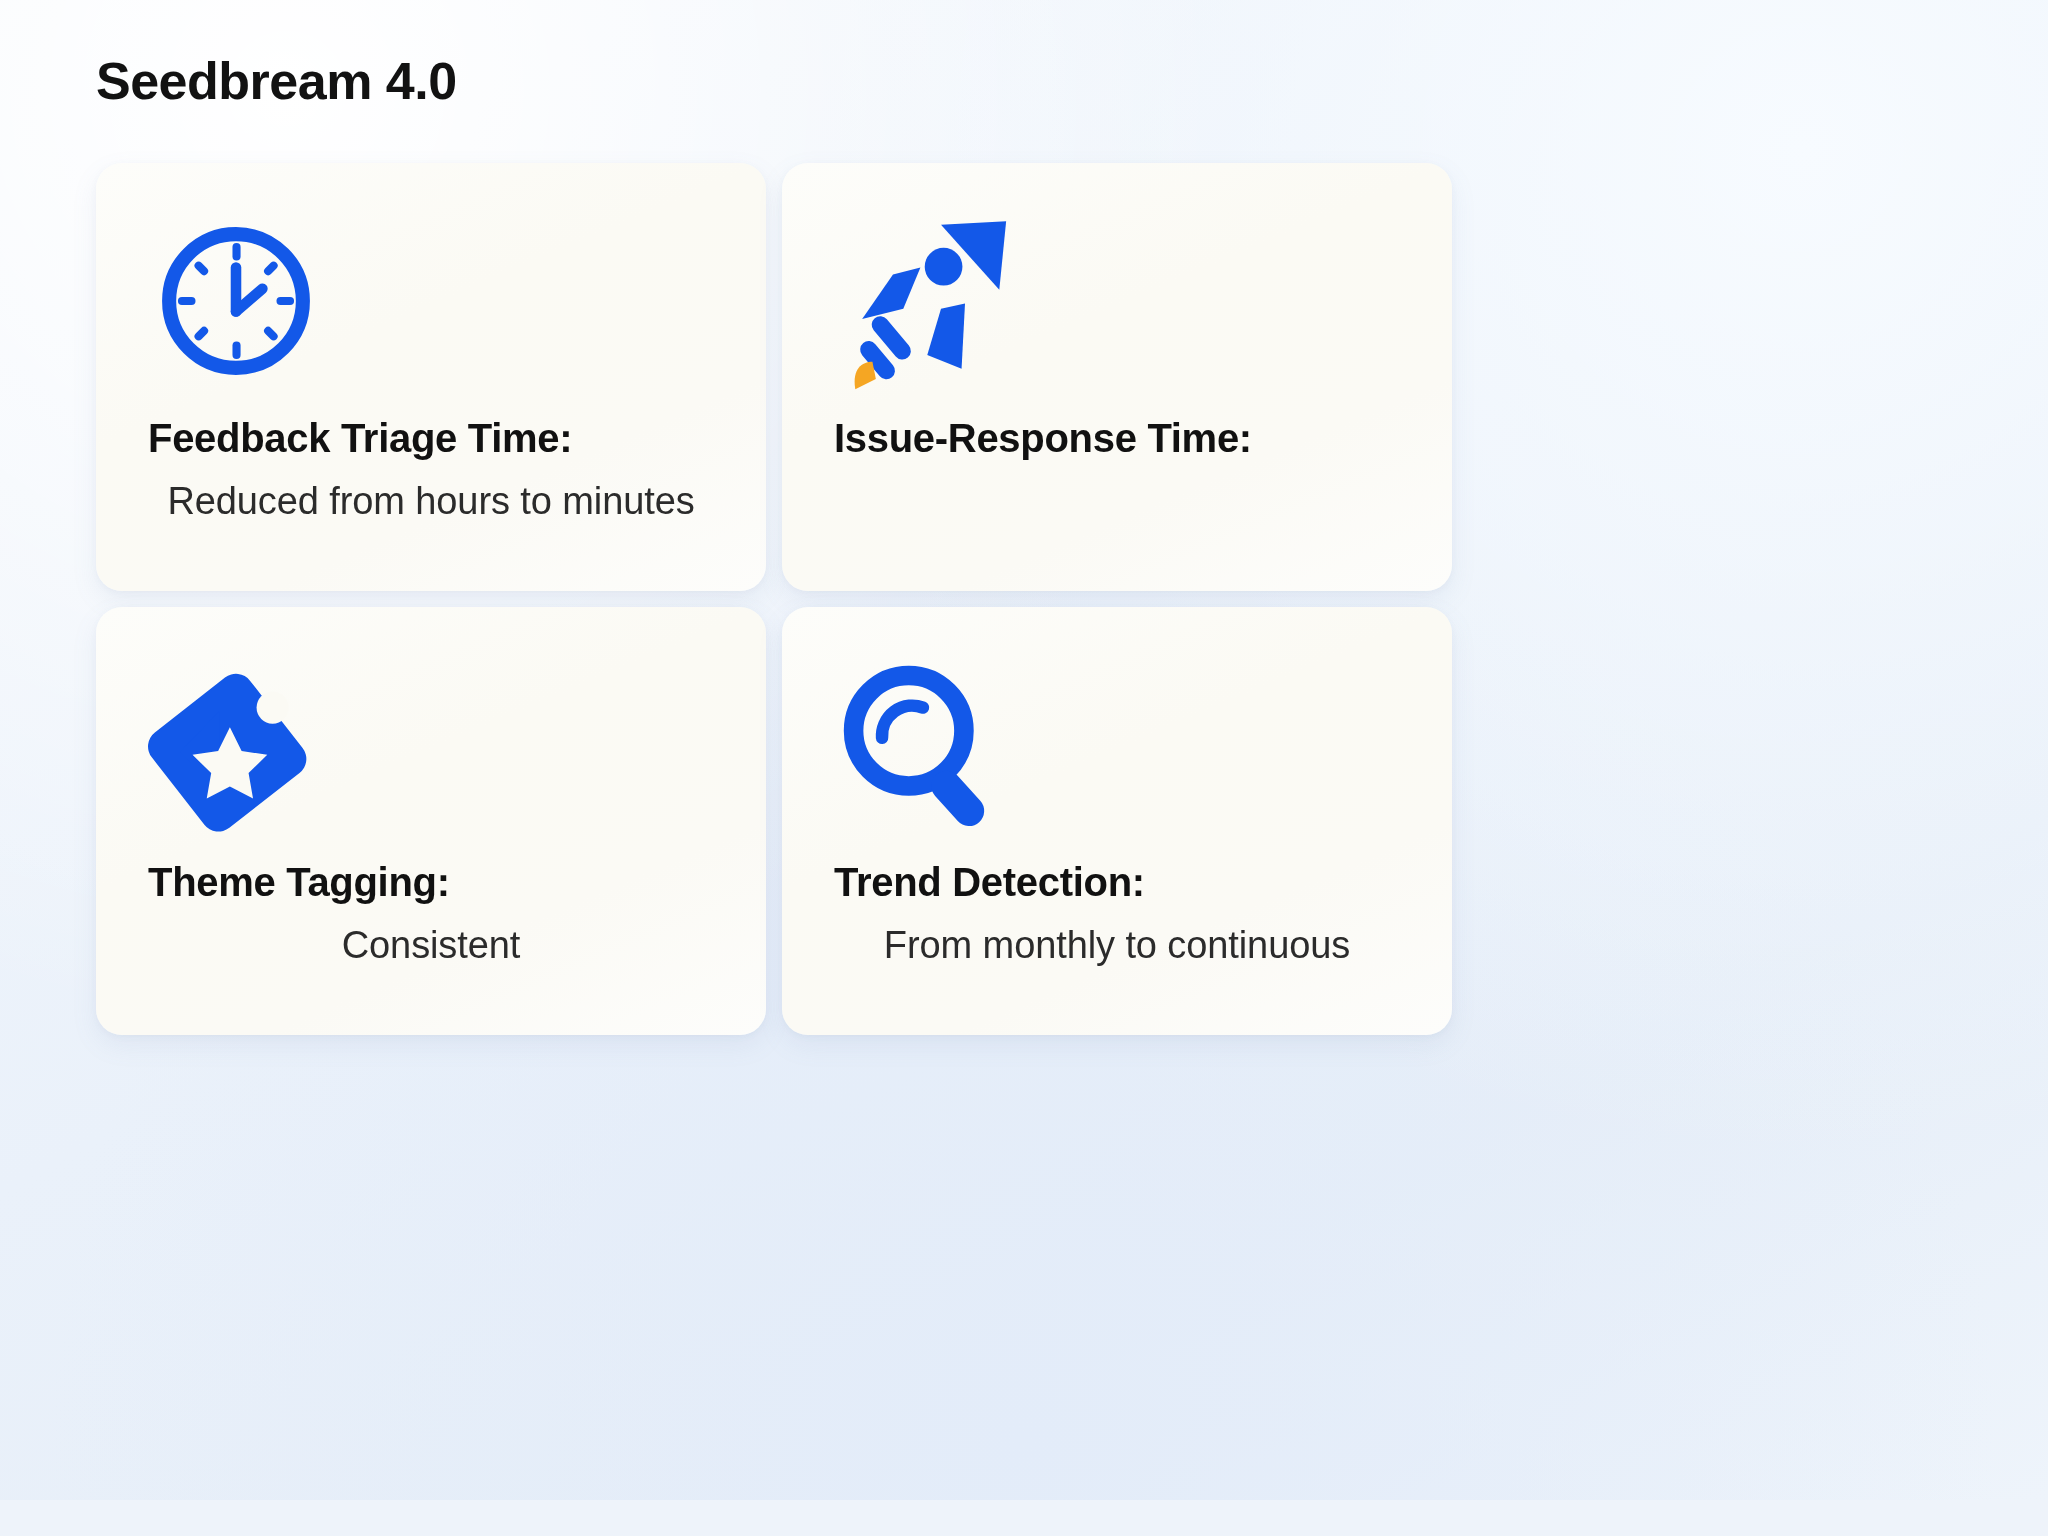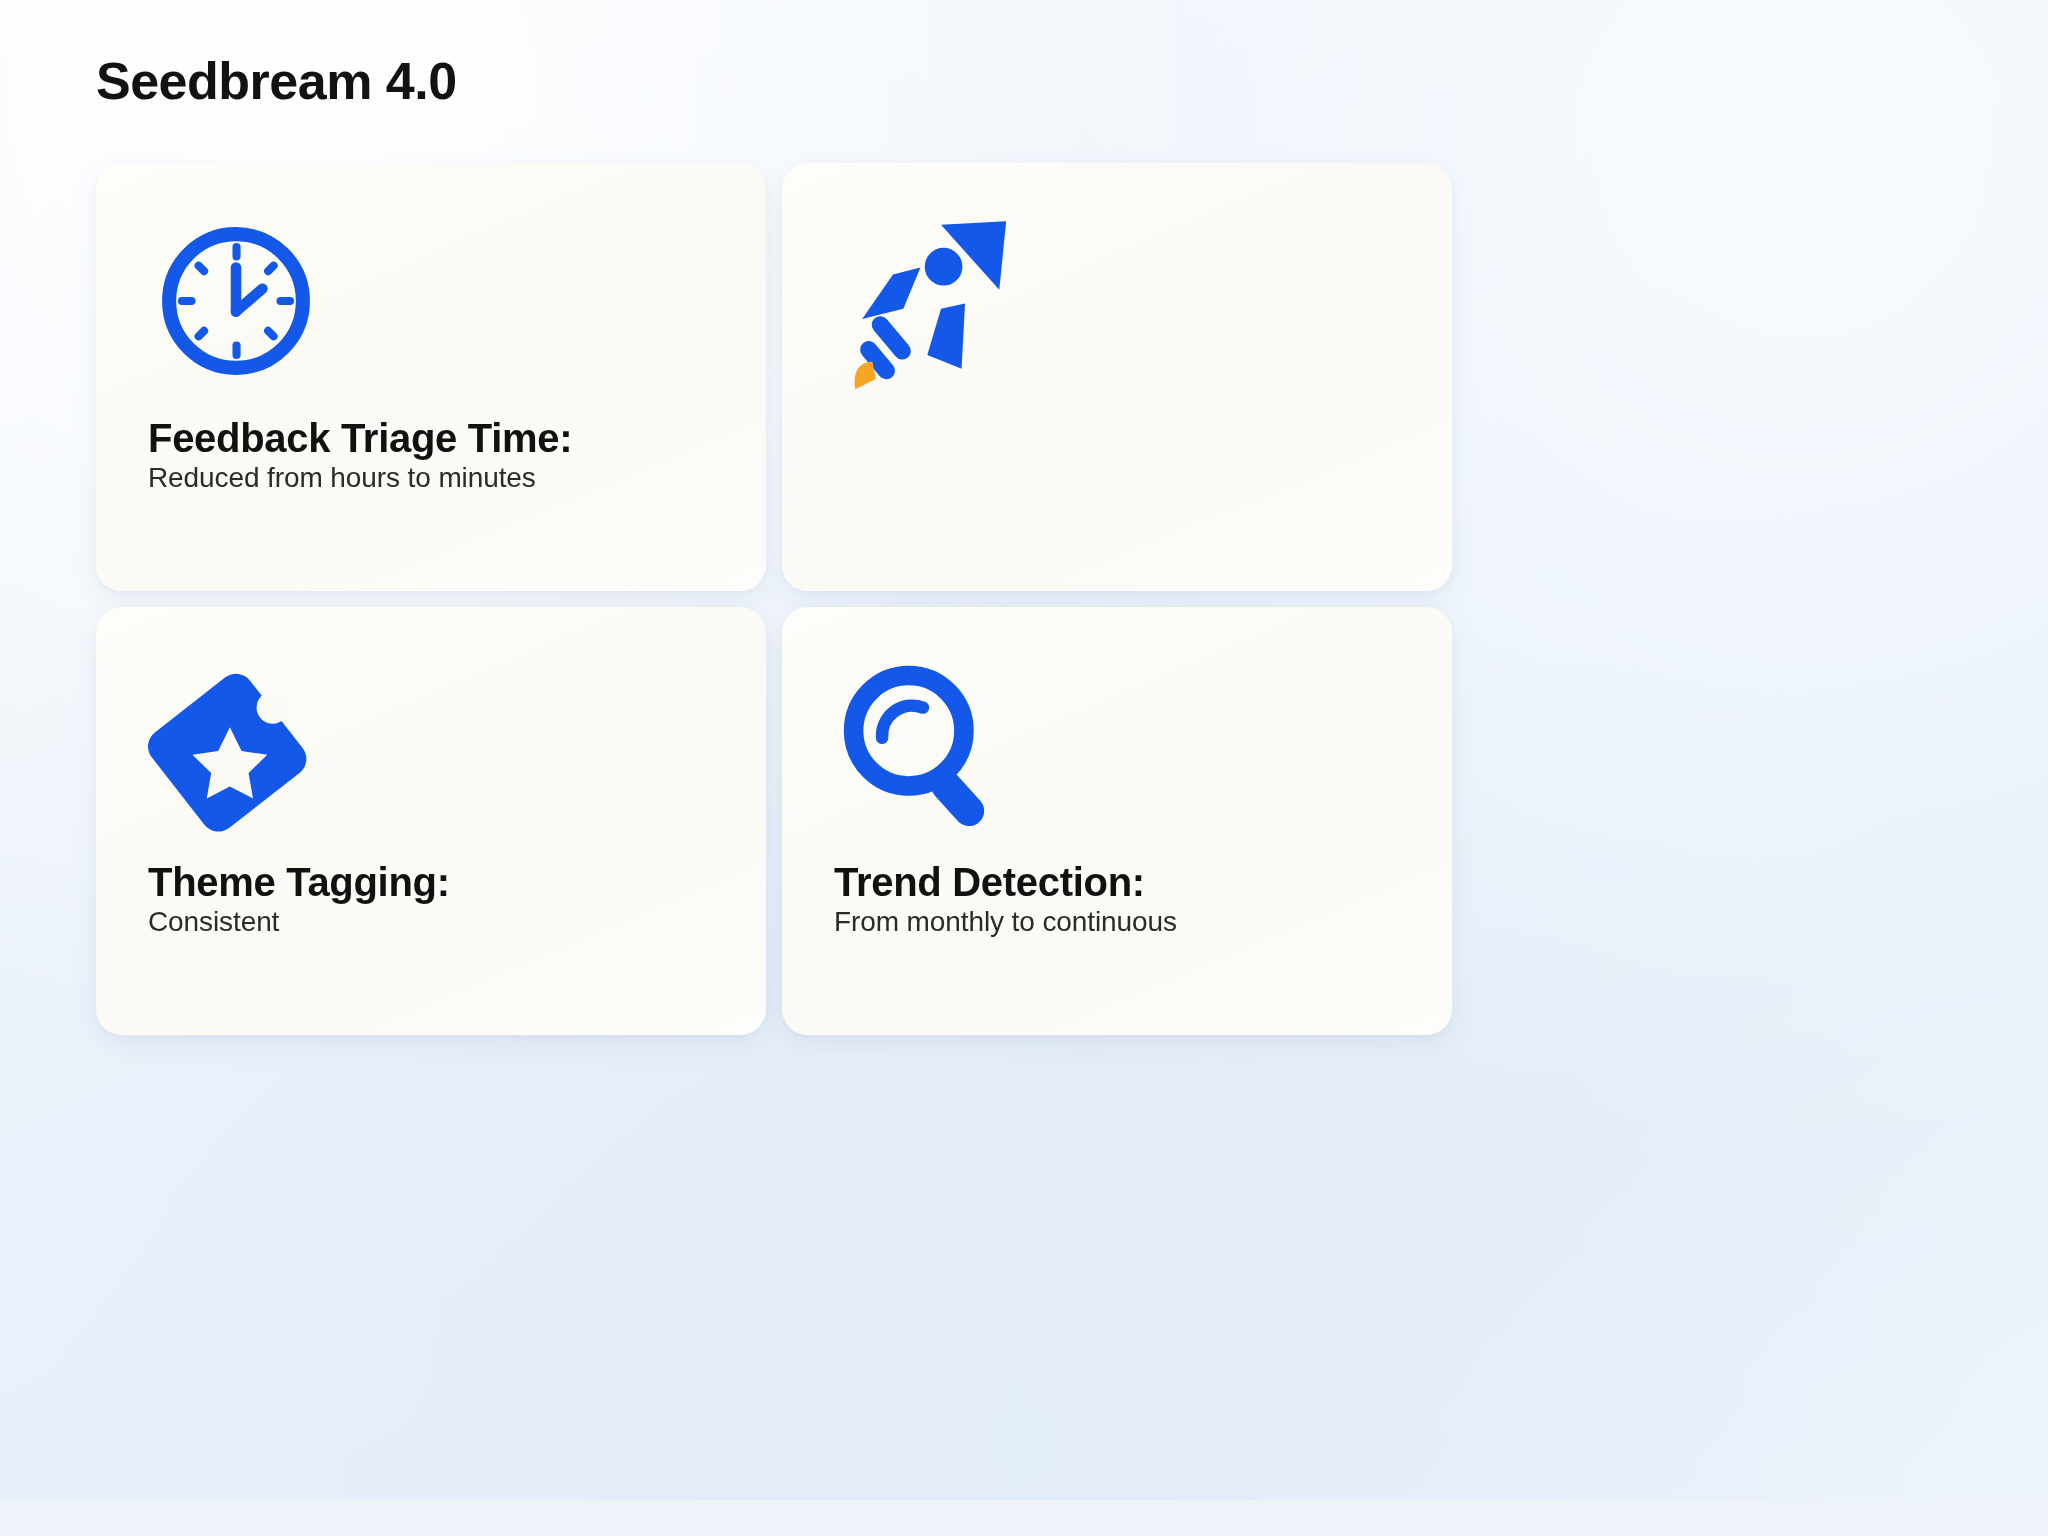--- a/index.html
+++ b/index.html
@@ -64,25 +64,27 @@
   }
   .card-title {
     margin-top: 24px;
     font-size: 40px;
     font-weight: bold;
     color: #111111;
     letter-spacing: -0.3px;
     line-height: 1.15;
   }
   .card-sub {
-    font-size: 28px;
+    margin-top: 18px;
+    font-size: 38px;
     font-weight: normal;
     color: #2b2b2b;
     letter-spacing: -0.1px;
     line-height: 1.2;
+    text-align: center;
   }
   svg { display: block; }
 </style>
 </head>
 <body>
 
 <div class="stage">
 
   <div class="page-title">Seedbream 4.0</div>
 
@@ -113,20 +115,21 @@
         <svg width="190" height="180" viewBox="0 0 110 105">
           <path d="M62 8 L100 6 L96 46 Z" fill="#1358e8"></path>
           <circle cx="63.5" cy="32.5" r="11" fill="#1358e8"></circle>
           <path d="M34 37 L50 33 L40 57 L16 63 Z" fill="#1358e8"></path>
           <path d="M62 57 L76 54 L74 92 L54 84 Z" fill="#1358e8"></path>
           <rect x="28" y="59" width="10" height="30" rx="5" fill="#1358e8" transform="rotate(-40 33 74)"></rect>
           <rect x="20" y="74" width="10" height="26" rx="5" fill="#1358e8" transform="rotate(-40 25 87)"></rect>
           <path d="M12 104 C10 92, 16 88, 22 88 L24 98 Z" fill="#f5a623"></path>
         </svg>
       </div>
+      <div class="card-title">Issue-Response Time:</div>
     </div>
 
     <div class="card">
       <div class="card-icon">
         <svg width="178" height="178" viewBox="0 0 100 100">
           <g transform="rotate(-38 50 50)">
             <path d="M18 16 h50 a10 10 0 0 1 10 10 v48 a10 10 0 0 1 -10 10 h-50 a10 10 0 0 1 -10 -10 v-48 a10 10 0 0 1 10 -10 z" fill="#1358e8"></path>
           </g>
           <path d="M18 54 L40 31 L40 76 Z" fill="#1358e8"></path>
           <circle cx="70" cy="29" r="9" fill="#fbfaf4"></circle>

